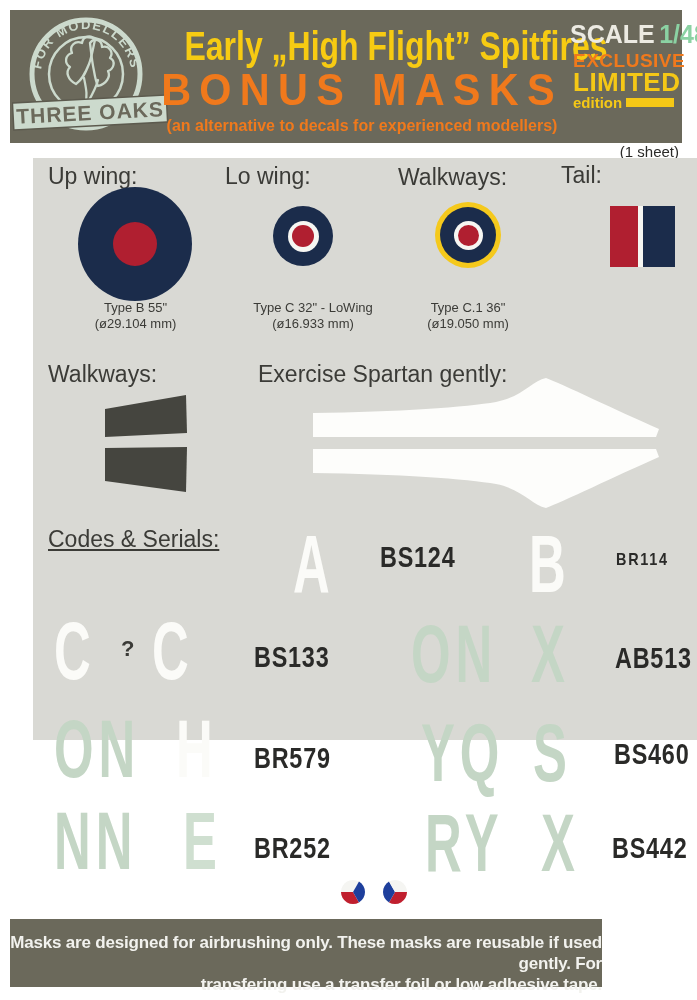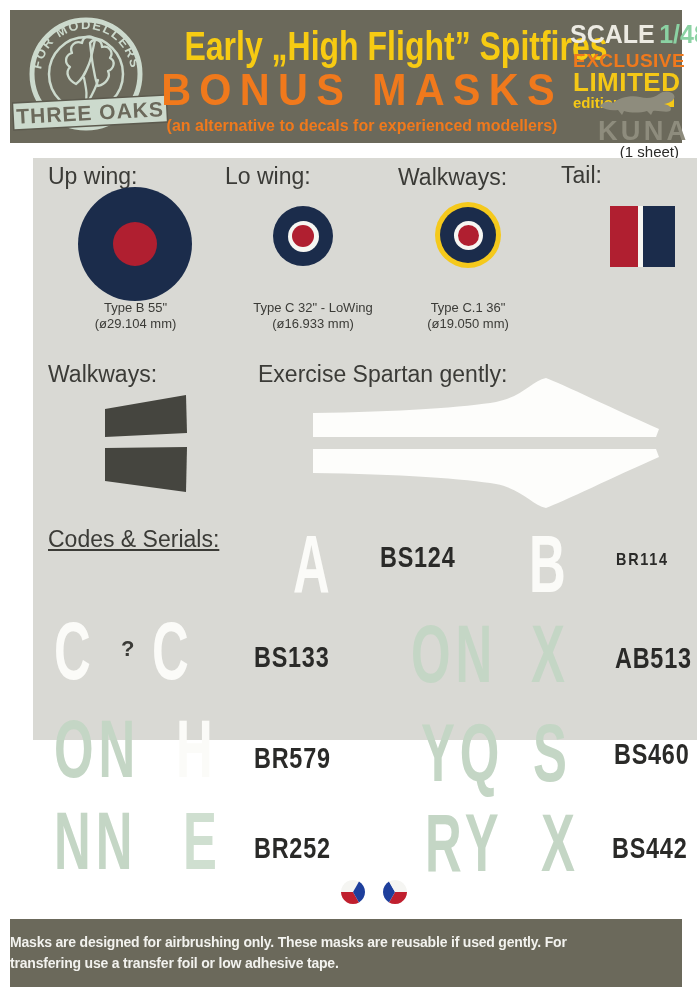--- a/index.html
+++ b/index.html
@@ -54,22 +54,22 @@
   .letter-white{color:#fbfbf8;}
   .letter-sky{color:#c4d6c5;}
   .letter-sky-light{color:#cfdfd0;}
   .serial{font-size:30px;font-weight:bold;color:#2a2a28;letter-spacing:1px;
       transform:scaleX(0.78);transform-origin:0 0;}
   .serial-small{font-size:17px;font-weight:bold;color:#2a2a28;letter-spacing:2px;
       transform:scaleX(0.85);transform-origin:0 0;}
   .qmark{font-size:22px;font-weight:bold;color:#3b3b37;}
 
   
-  #footer{position:absolute;left:10px;top:919px;width:672px;height:68px;background:#6b695b;
-          text-align:left;color:#f2f2ee;font-weight:bold;font-size:14px;line-height:21px;
+  #footer{position:absolute;left:10px;top:919px;width:592px;height:68px;background:#6b695b;
+          text-align:right;color:#f2f2ee;font-weight:bold;font-size:17px;line-height:21px;
           letter-spacing:-0.2px;}
   #footer .pad{padding-top:13px;}
 </style>
 </head>
 <body>
 
 <div id="sheet">
 
   <div id="header">
 
@@ -104,26 +104,20 @@
       <span class="scale-line">SCALE</span>
       <span class="scale-line scale-value">1/48</span>
     </div>
     <div class="exclusive">EXCLUSIVE</div>
     <div class="limited">LIMITED</div>
     <div class="edition-row">
       <span class="edition">edition</span>
       <span class="edition-bar"></span>
     </div>
 
-    <div id="kuna">
-      <svg width="86" height="26" viewBox="0 0 86 26">
-        <path fill="#8e8c7d" d="M4,16 C8,11 13,11 17,13 C23,8 34,5 44,7 C51,9 58,8 63,4 C68,0 76,1 78,5 C80,9 75,13 68,14 C73,15 77,18 74,21 C70,23 62,20 57,21 L55,25 L51,21 C44,23 35,23 28,21 L26,25 L22,20 C16,21 9,20 4,16 Z"></path>
-      </svg>
-      <div id="kuna-text">KUNA</div>
-    </div>
   </div>
 
   <div id="sheet-note">(1 sheet)</div>
 
   <div id="content">
 
     <div class="section-label" style="left:15px;top:5px;">Up wing:</div>
     <div class="section-label" style="left:192px;top:5px;text-align:right;">Lo wing:</div>
     <div class="section-label" style="left:365px;top:6px;">Walkways:</div>
     <div class="section-label" style="left:528px;top:4px;">Tail:</div>

